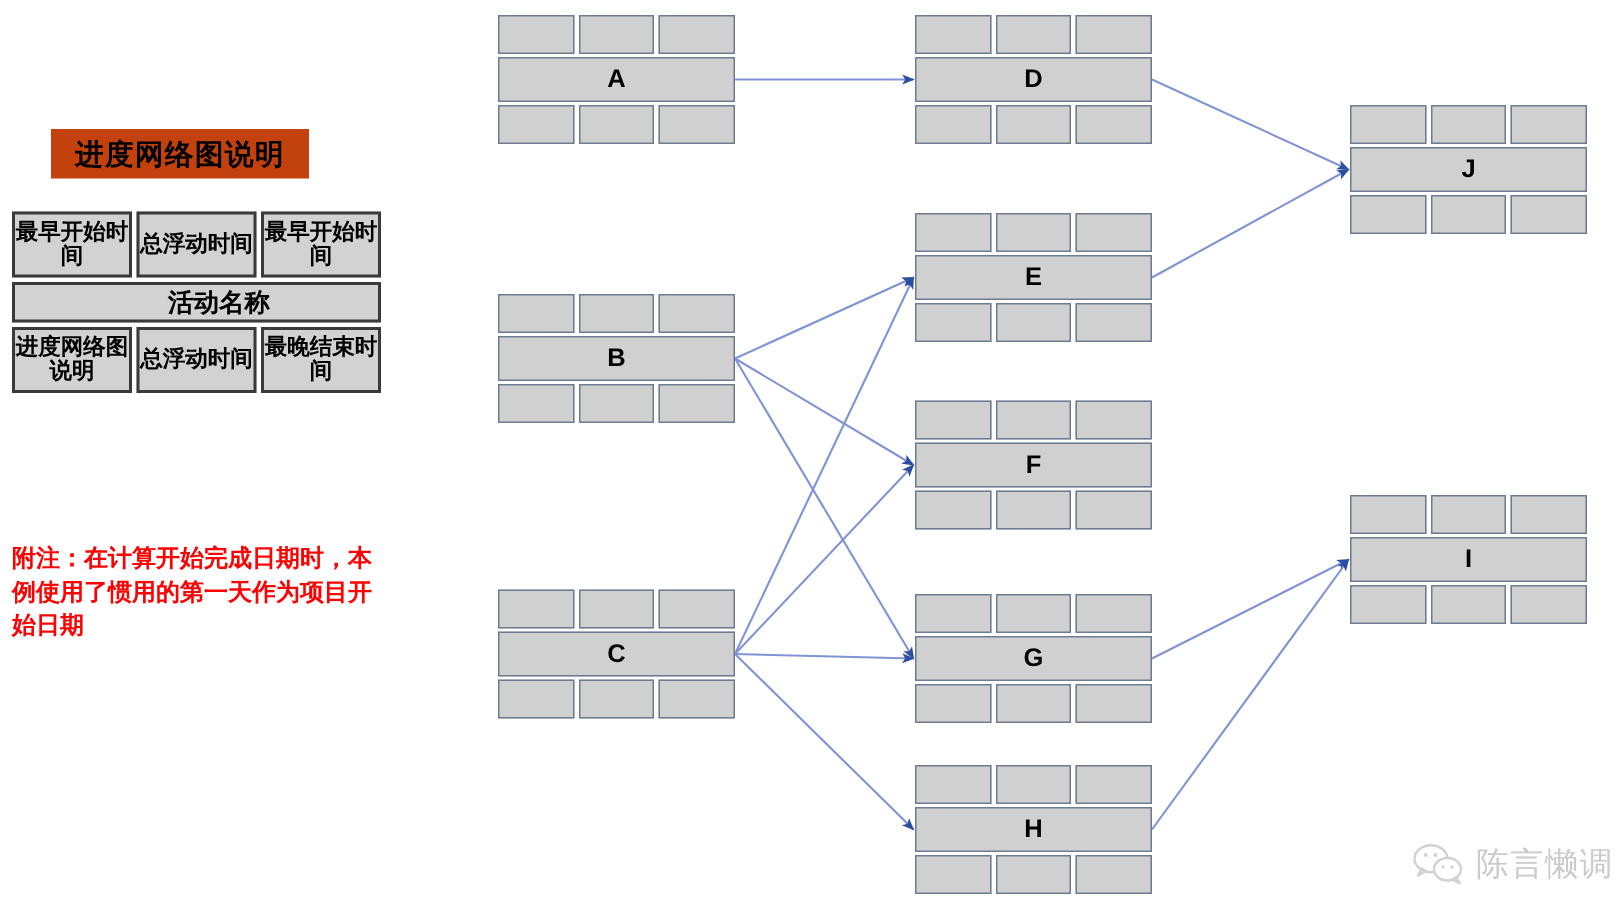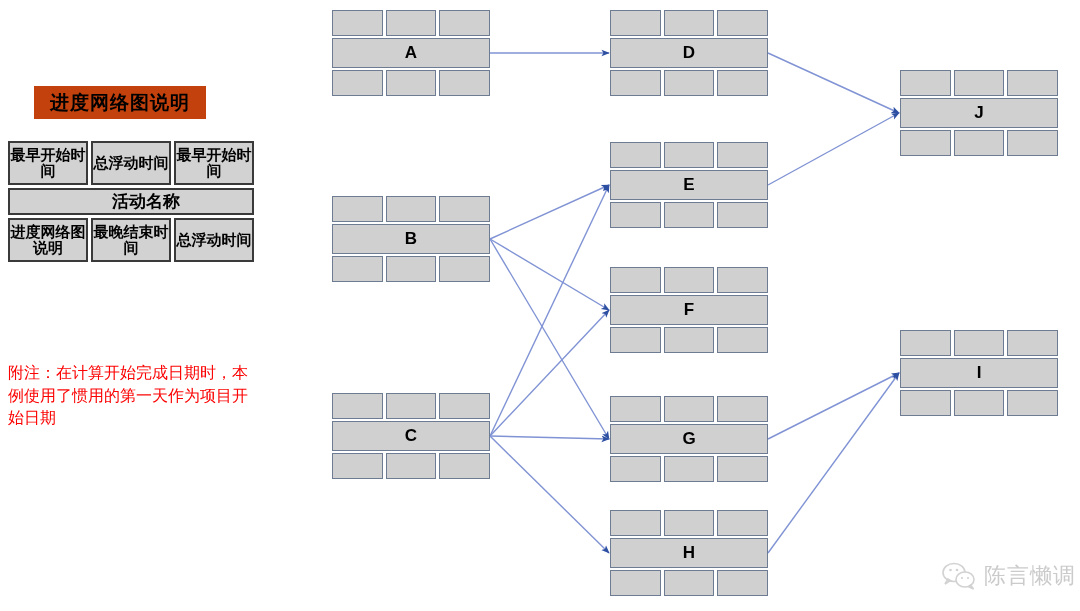--- a/index.html
+++ b/index.html
@@ -46,21 +46,21 @@
     height:27px;
     font-size:17px;
     flex:1 1 100%;
     padding-left:30px;
   }
   .legend-note{
     position:absolute;
     left:8px;top:362px;
     width:248px;
     color:#fb0303;
-    font-size:16px;font-weight:normal;
+    font-size:16px;font-weight:bold;
     line-height:1.42;
     letter-spacing:0px;
   }
 
   
   .node{position:absolute;}
   .node .cellrow{display:flex;gap:3px;}
   .node .cell{
     background:#d0d0d0;
     border:1px solid #6d7b93;
@@ -119,22 +119,22 @@
     <div class="lg-row">
       <div class="lg-cell">最早开始时间</div>
       <div class="lg-cell">总浮动时间</div>
       <div class="lg-cell">最早开始时间</div>
     </div>
     <div class="lg-row">
       <div class="lg-cell wide">活动名称</div>
     </div>
     <div class="lg-row">
       <div class="lg-cell">进度网络图说明</div>
+      <div class="lg-cell">总浮动时间</div>
       <div class="lg-cell">最晚结束时间</div>
-      <div class="lg-cell">总浮动时间</div>
     </div>
   </div>
 
   <div class="legend-note">附注：在计算开始完成日期时，本例使用了惯用的第一天作为项目开始日期</div>
 
   <div id="nodes">
       <div class="node" style="left: 332px; top: 10px; width: 158px;">
         <div class="cellrow">
           <div class="cell"></div>
           <div class="cell"></div>

